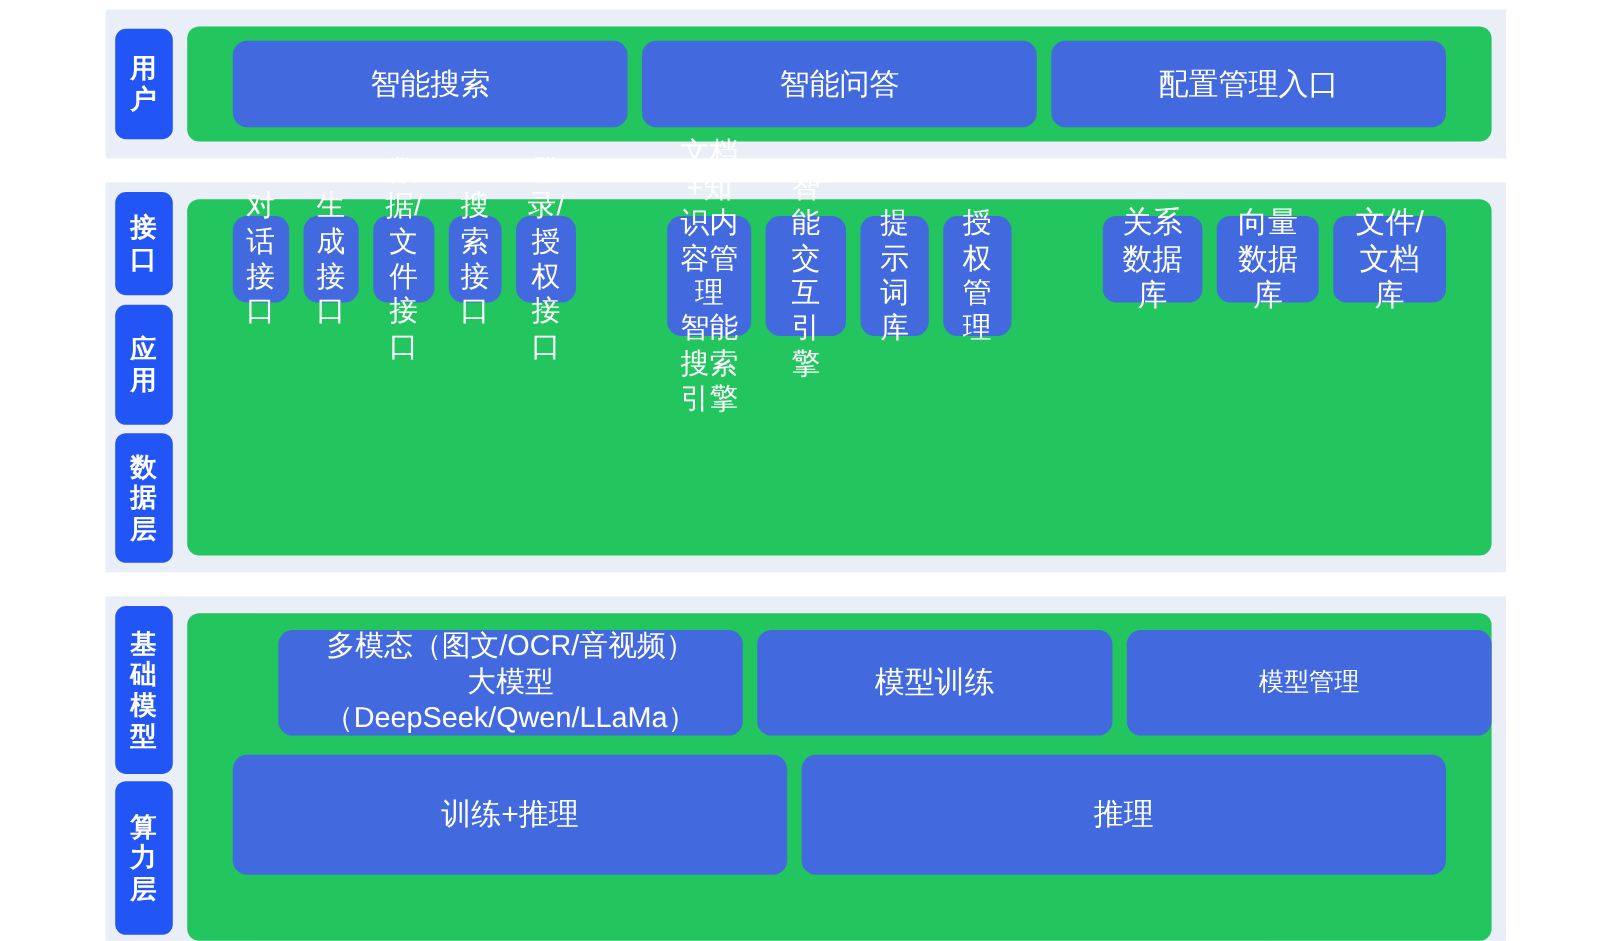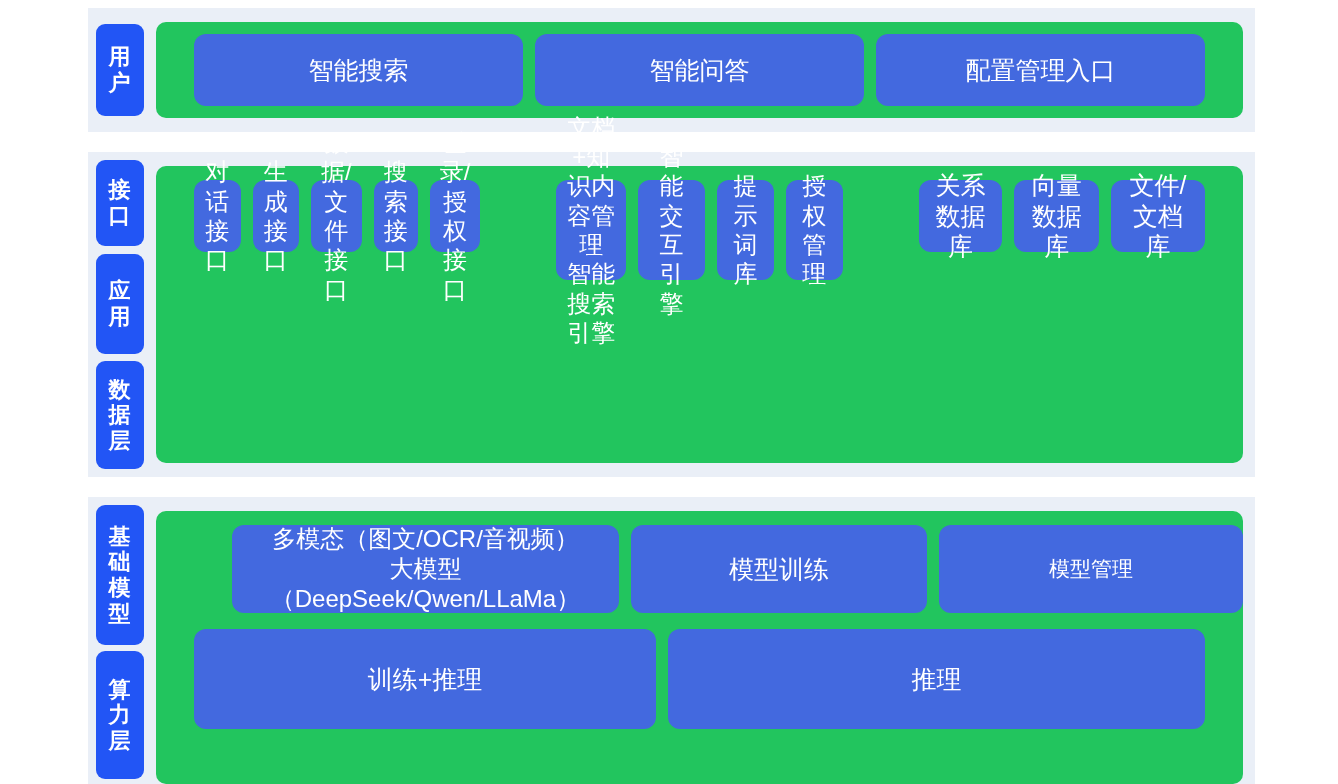--- a/index.html
+++ b/index.html
@@ -128,21 +128,21 @@
   
   .row-app { height: 100px; margin-bottom: 16px; }
   .row-app .box { font-size: 24px; }
   .app-0 { flex: 1.35 1 0; }
   .app-1 { flex: 1.28 1 0; }
   .app-2 { flex: 1.00 1 0; }
   .app-3 { flex: 1.00 1 0; }
 
   
   .row-data { height: 72px; }
-  .row-data .box { font-size: 25px; }
+  .row-data .box { font-size: 25px; border-radius: 11px; }
   .data-0 { flex: 1.10 1 0; }
   .data-1 { flex: 1.12 1 0; }
   .data-2 { flex: 1.28 1 0; }
 
   
   .row-model { height: 88px; margin-bottom: 16px; margin-left: 38px; }
   .model-0 { flex: 1.33 1 0; font-size: 24px; line-height: 1.26; }
   .model-1 { flex: 1.00 1 0; font-size: 25px; }
   .model-2 { flex: 1.03 1 0; font-size: 21px; }
 

